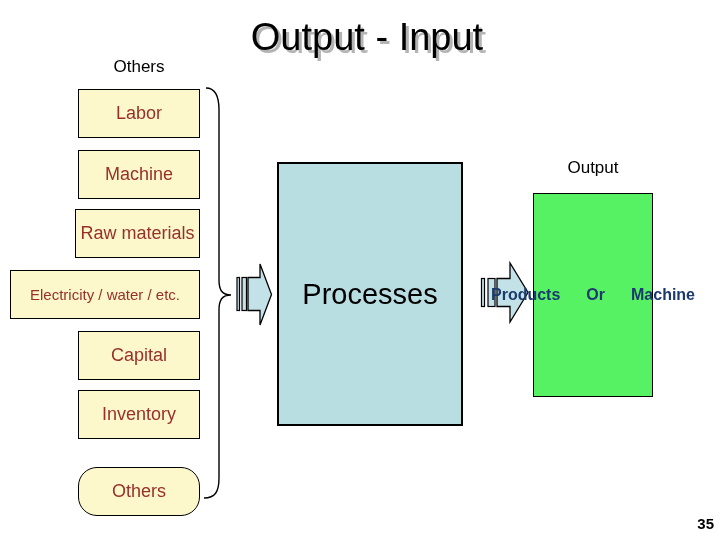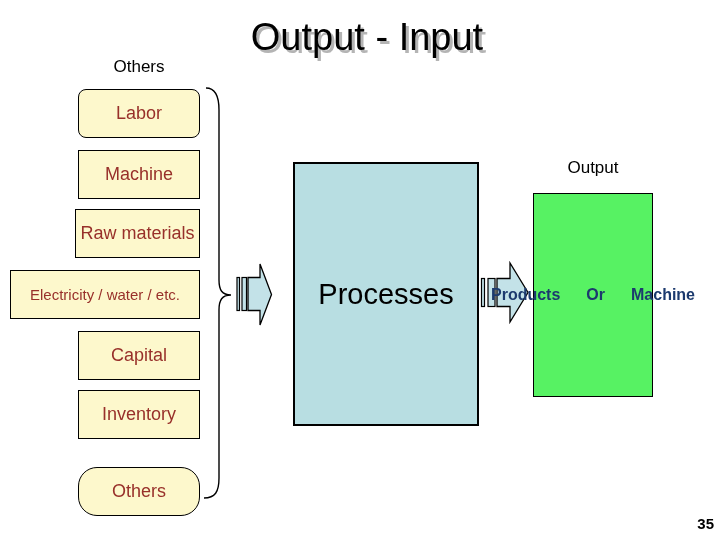--- a/index.html
+++ b/index.html
@@ -29,37 +29,37 @@
   .output-label{left:533px;top:158px;width:120px;}
   .ibox{
     position:absolute;left:78px;width:122px;height:49px;
     box-sizing:border-box;
     background:#fdf8cc;
     border:1.5px solid #000000;
     display:flex;align-items:center;justify-content:center;
     color:#98302a;font-size:18px;
     text-align:center;white-space:nowrap;
   }
-  .ibox.b1{top:89px;border-radius:8px;}
+  .ibox.b1{top:89px;}
   .ibox.b2{top:150px;}
   .ibox.b3{top:209px;left:75px;width:125px;}
   .ibox.b4{top:270px;left:10px;width:190px;font-size:15px;}
   .ibox.b5{top:331px;}
   .ibox.b6{top:390px;}
   .ibox.b7{top:467px;border-radius:19px;}
   .brace{position:absolute;left:198px;top:82px;}
   .arrow-left{position:absolute;left:236px;top:262px;}
   .arrow-right{position:absolute;left:480px;top:261px;}
   .process-box{
     position:absolute;left:277px;top:162px;width:186px;height:264px;
     box-sizing:border-box;
     background:#b8dee2;
     border:2px solid #000000;
     display:flex;align-items:center;justify-content:center;
-    font-size:29px;color:#000000;margin-left:16px;
+    font-size:29px;color:#000000;
   }
   .green-box{
     position:absolute;left:533px;top:193px;width:120px;height:204px;
     box-sizing:border-box;
     background:#57f263;
     border:1.5px solid #000000;
     display:flex;align-items:center;justify-content:center;
     gap:26px;
     color:#1c3a6e;font-size:16px;font-weight:bold;
     text-align:center;

